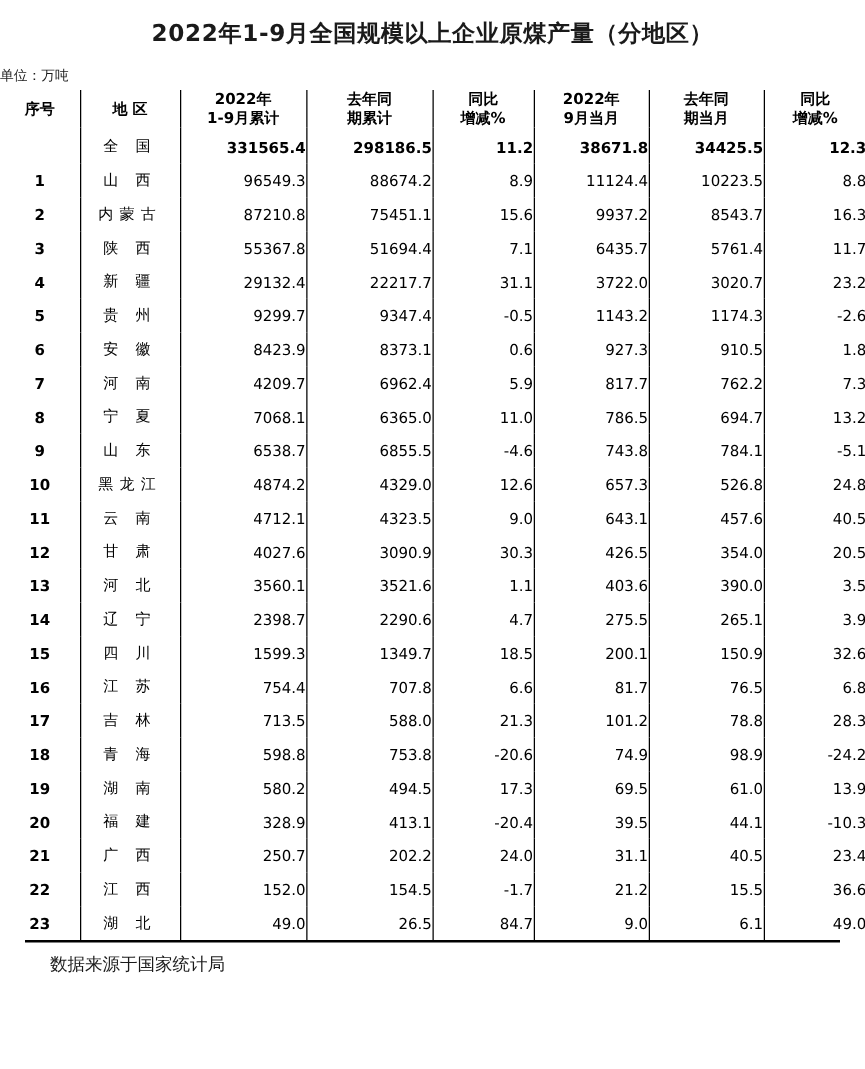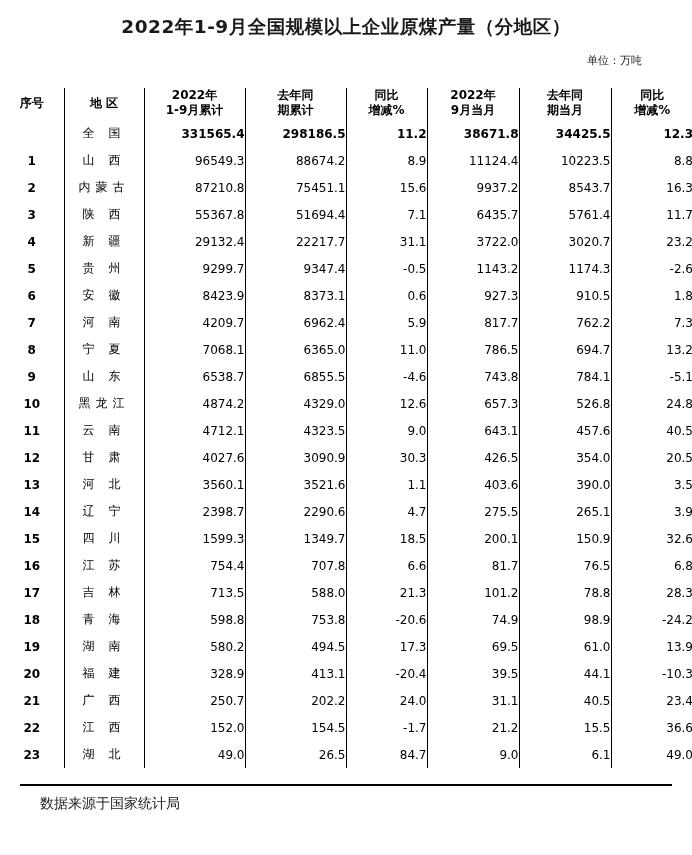--- a/index.html
+++ b/index.html
@@ -22,29 +22,28 @@
   }
   .title {
     text-align: center;
     font-size: 18.5px;
     font-weight: bold;
     letter-spacing: 0.5px;
     padding: 14px 20px 0 20px;
     color: #1a1a1a;
   }
   .unit-row {
-    text-align: right;
     font-size: 11px;
     padding: 14px 50px 4px 0;
     color: #1a1a1a;
   }
   table.data {
     border-collapse: collapse;
     width: 652px;
-    margin: 16px auto;
+    margin: 0 auto;
     table-layout: fixed;
   }
   table.data col.c-idx   { width: 64px; }
   table.data col.c-reg   { width: 80px; }
   table.data col.c-num   { width: 101px; }
   table.data col.c-pct   { width: 81px; }
   table.data col.c-num2  { width: 92px; }
   table.data col.c-num3  { width: 92px; }
   table.data col.c-pct2  { width: 82px; }
 

